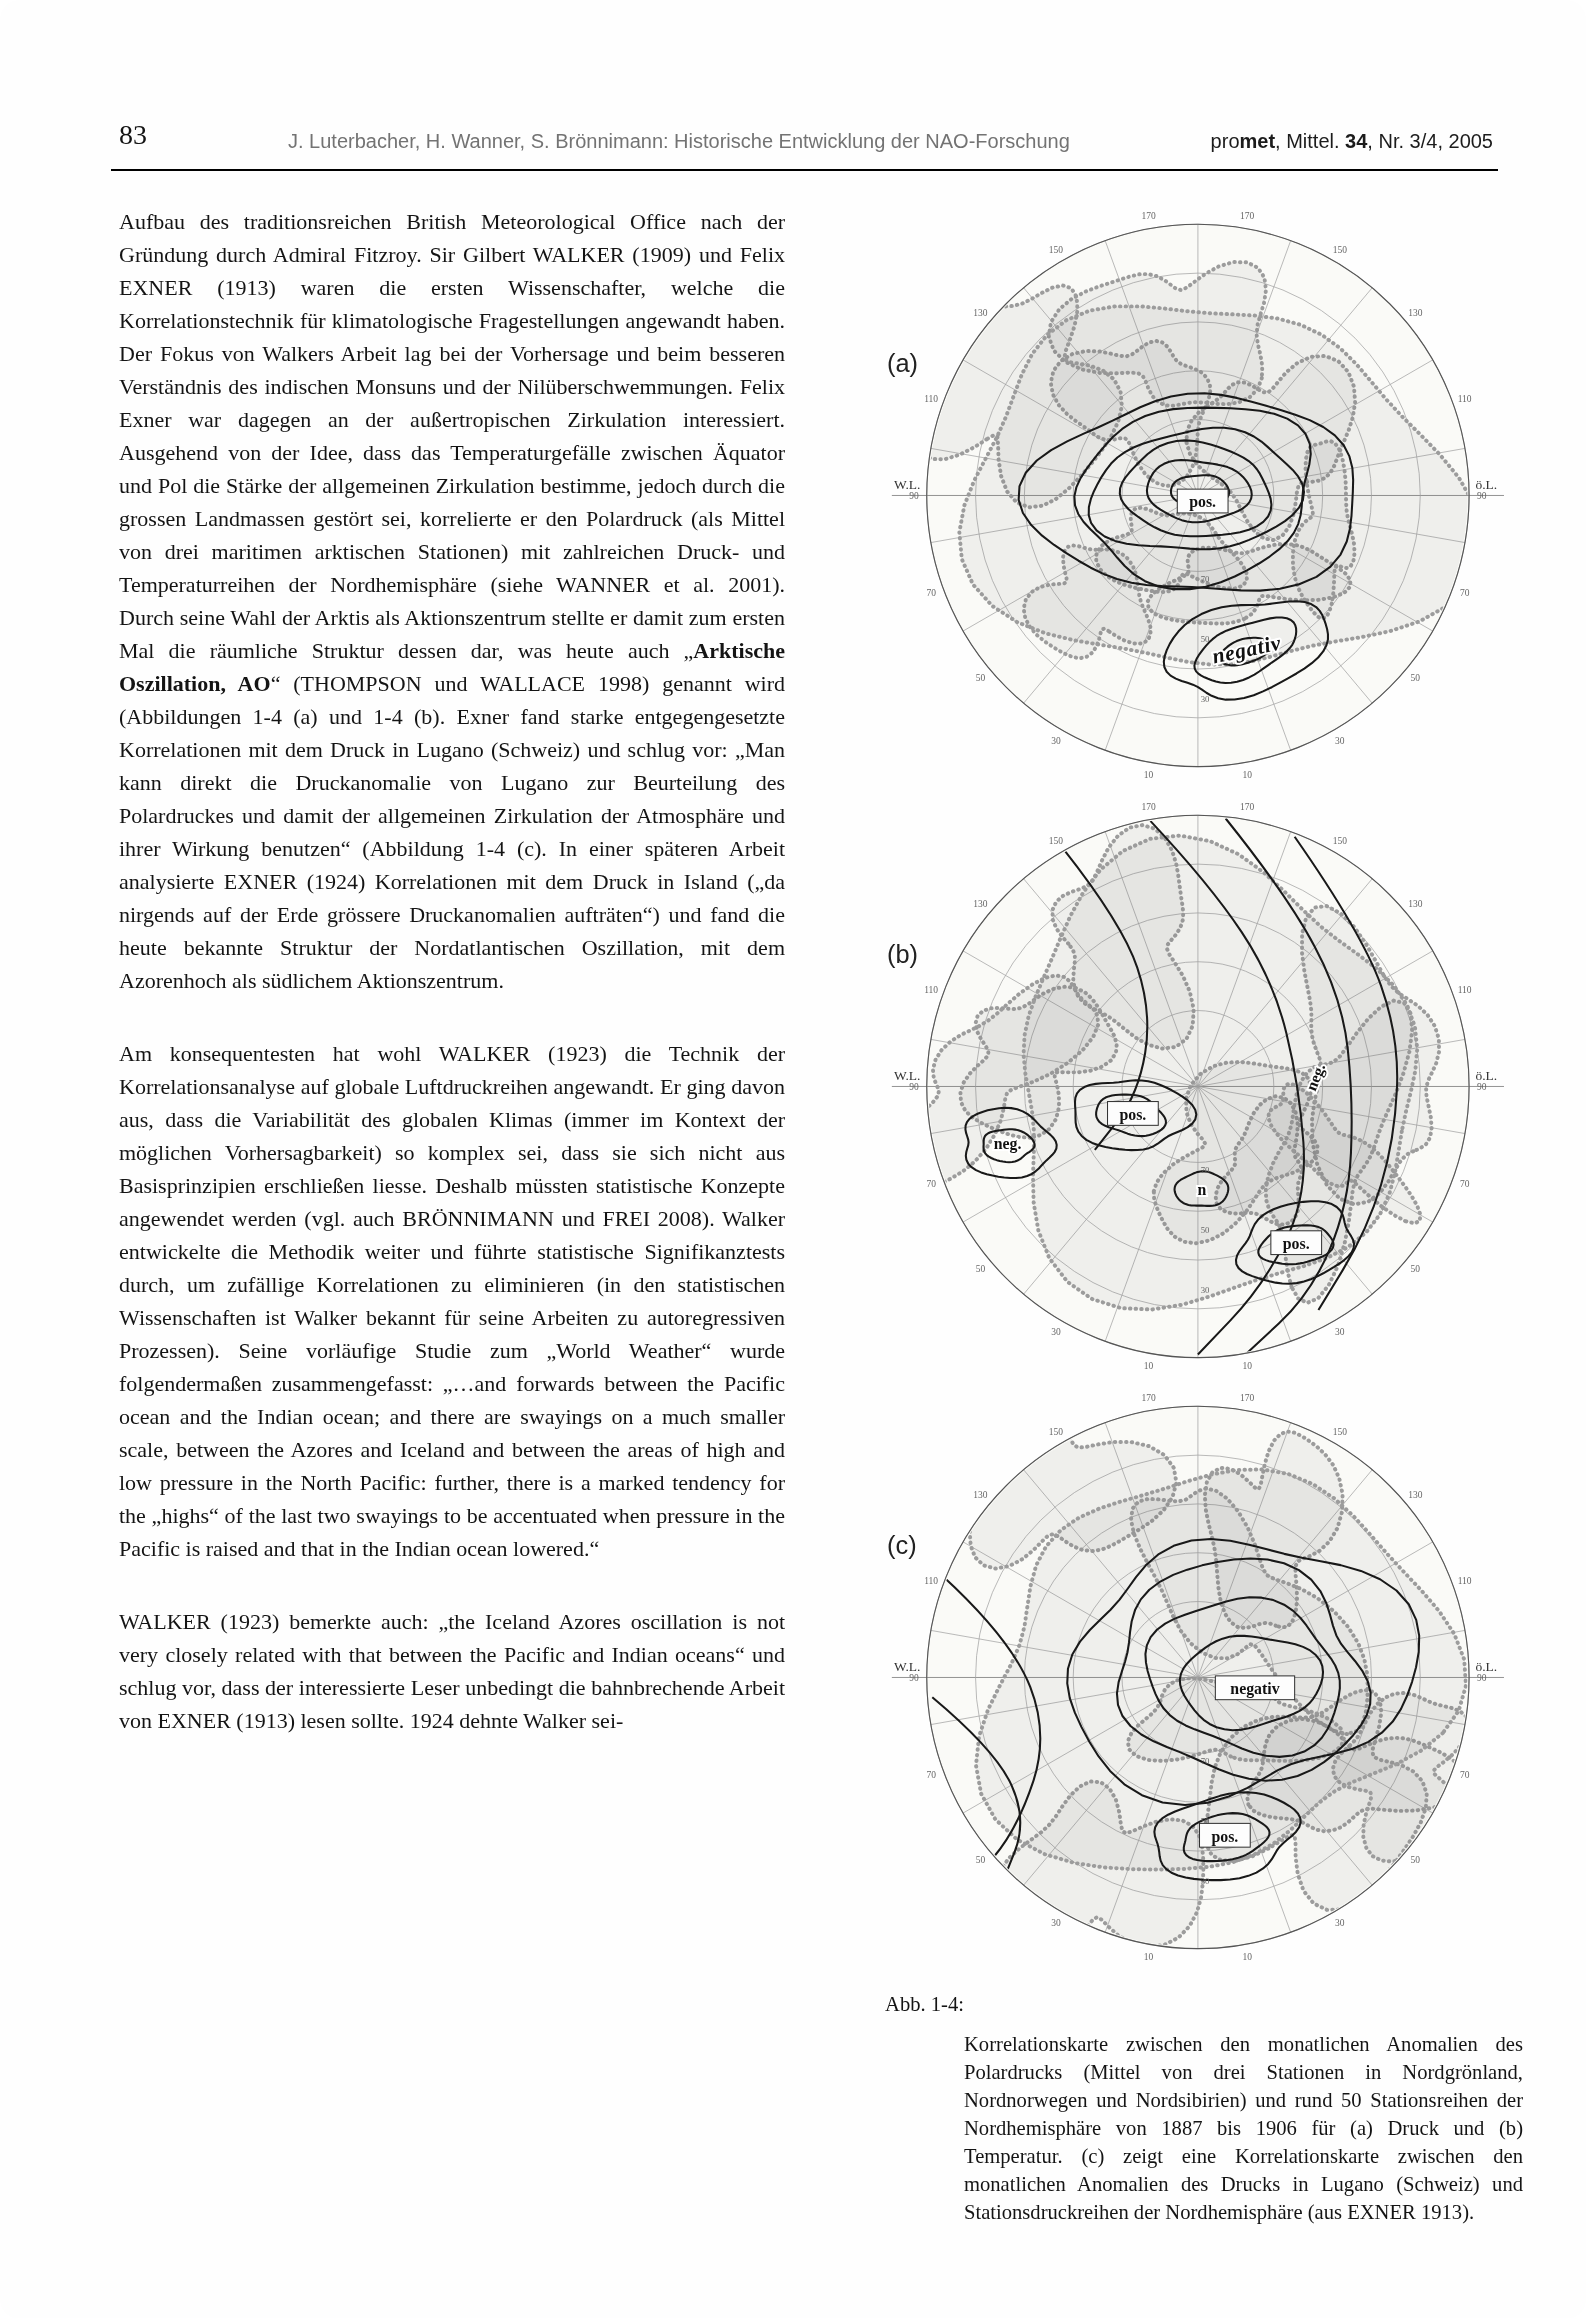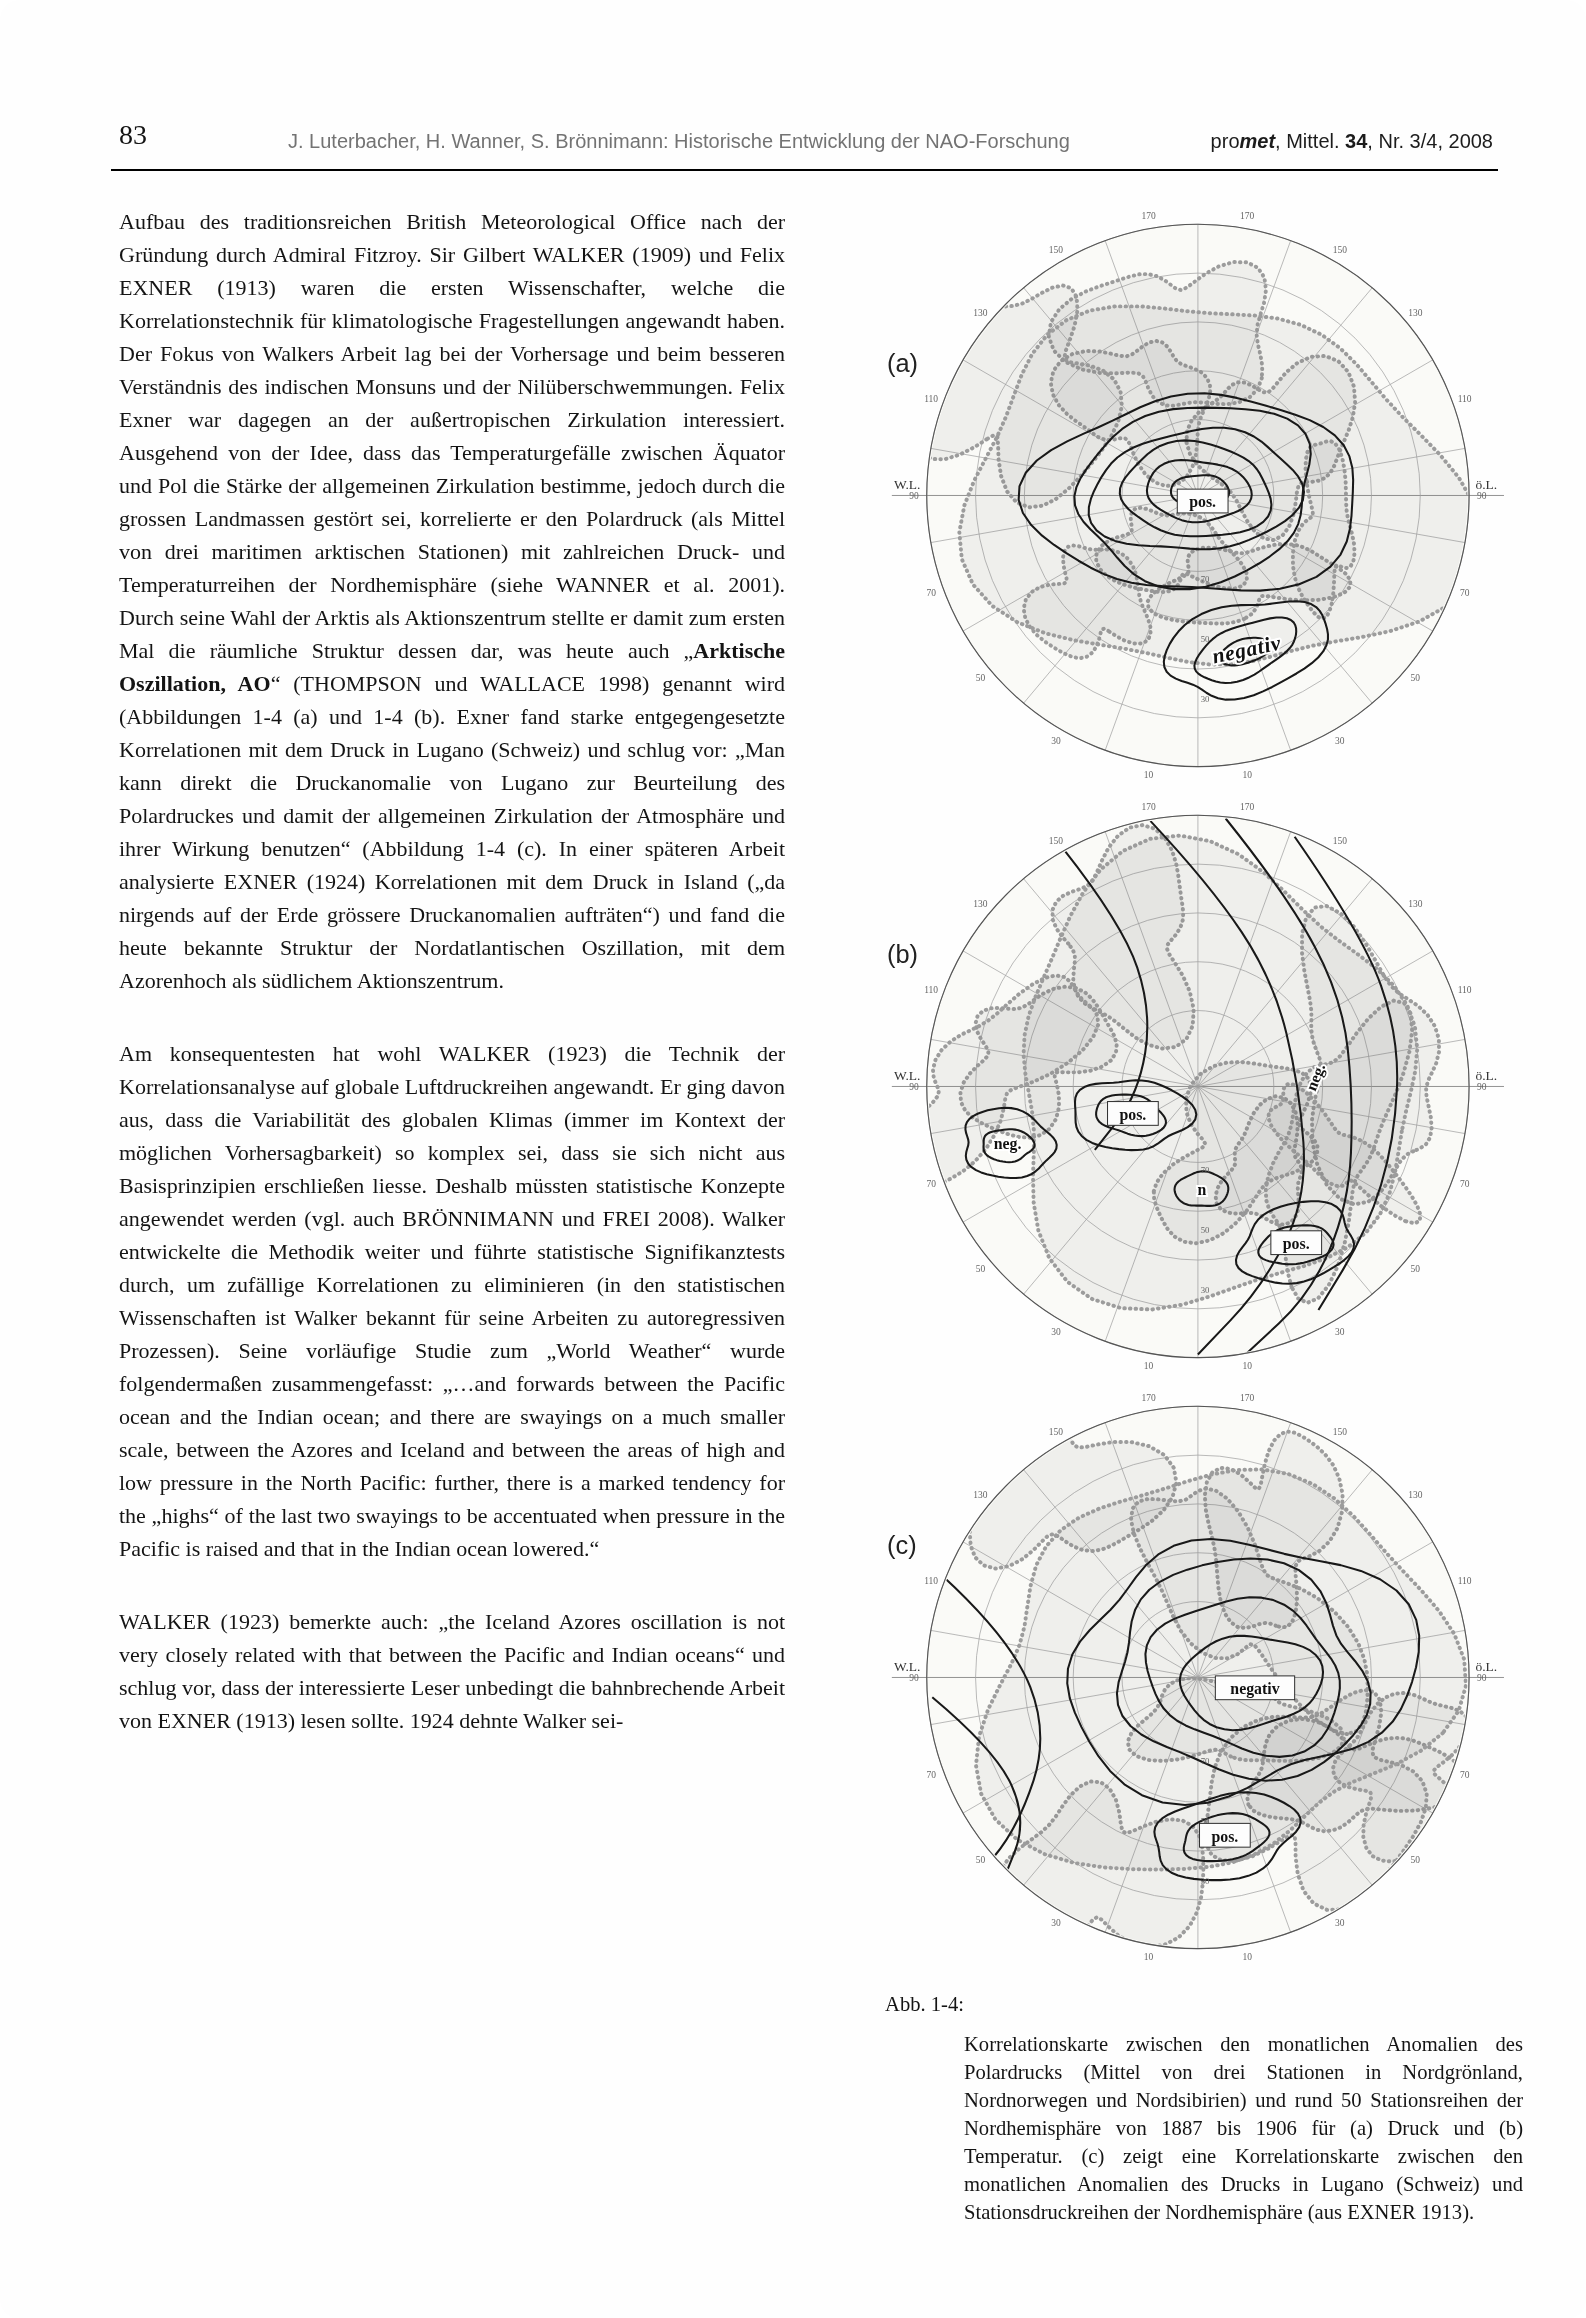--- a/index.html
+++ b/index.html
@@ -41,21 +41,21 @@
   .cap-label { flex:0 0 111px;text-align:right; }
   .cap-text { flex:1; text-align:justify;margin-top:40px; }
 </style>
 </head>
 <body>
 
 <div class="page">
 
   <span class="page-num">83</span>
   <span class="cite">J. Luterbacher, H. Wanner, S. Brönnimann: Historische Entwicklung der NAO-Forschung</span>
-  <span class="journal"><span>pro</span><span style="font-weight: bold; font-style: italic;">met</span><span>, Mittel. </span><span style="font-weight: bold;">34</span><span>, Nr. 3/4, 2008</span></span>
+  <span class="journal"><span>pro</span><span style="font-weight: bold; ">met</span><span>, Mittel. </span><span style="font-weight: bold;">34</span><span>, Nr. 3/4, 2005</span></span>
   <div class="rule"></div>
 
   <main class="text-col">
     <p><span>Aufbau des traditionsreichen British Meteorological Office nach der Gründung durch Admiral Fitzroy. Sir Gilbert WALKER (1909) und Felix EXNER (1913) waren die ersten Wissenschafter, welche die Korrelationstechnik für klimatologische Fragestellungen angewandt haben. Der Fokus von Walkers Arbeit lag bei der Vorhersage und beim besseren Verständnis des indischen Monsuns und der Nilüberschwemmungen. Felix Exner war dagegen an der außertropischen Zirkulation interessiert. Ausgehend von der Idee, dass das Temperaturgefälle zwischen Äquator und Pol die Stärke der allgemeinen Zirkulation bestimme, jedoch durch die grossen Landmassen gestört sei, korrelierte er den Polardruck (als Mittel von drei maritimen arktischen Stationen) mit zahlreichen Druck- und Temperaturreihen der Nordhemisphäre (siehe WANNER et al. 2001). Durch seine Wahl der Arktis als Aktionszentrum stellte er damit zum ersten Mal die räumliche Struktur dessen dar, was heute auch „</span><span style="font-weight: bold;">Arktische Oszillation, AO</span><span>“ (THOMPSON und WALLACE 1998) genannt wird (Abbildungen 1-4 (a) und 1-4 (b). Exner fand starke entgegengesetzte Korrelationen mit dem Druck in Lugano (Schweiz) und schlug vor: „Man kann direkt die Druckanomalie von Lugano zur Beurteilung des Polardruckes und damit der allgemeinen Zirkulation der Atmosphäre und ihrer Wirkung benutzen“ (Abbildung 1-4 (c). In einer späteren Arbeit analysierte EXNER (1924) Korrelationen mit dem Druck in Island („da nirgends auf der Erde grössere Druckanomalien aufträten“) und fand die heute bekannte Struktur der Nordatlantischen Oszillation, mit dem Azorenhoch als südlichem Aktionszentrum.</span></p>
     <p><span>Am konsequentesten hat wohl WALKER (1923) die Technik der Korrelationsanalyse auf globale Luftdruckreihen angewandt. Er ging davon aus, dass die Variabilität des globalen Klimas (immer im Kontext der möglichen Vorhersagbarkeit) so komplex sei, dass sie sich nicht aus Basisprinzipien erschließen liesse. Deshalb müssten statistische Konzepte angewendet werden (vgl. auch BRÖNNIMANN und FREI 2008). Walker entwickelte die Methodik weiter und führte statistische Signifikanztests durch, um zufällige Korrelationen zu eliminieren (in den statistischen Wissenschaften ist Walker bekannt für seine Arbeiten zu autoregressiven Prozessen). Seine vorläufige Studie zum „World Weather“ wurde folgendermaßen zusammengefasst: „…and forwards between the Pacific ocean and the Indian ocean; and there are swayings on a much smaller scale, between the Azores and Iceland and between the areas of high and low pressure in the North Pacific: further, there is a marked tendency for the „highs“ of the last two swayings to be accentuated when pressure in the Pacific is raised and that in the Indian ocean lowered.“</span></p>
     <p><span>WALKER (1923) bemerkte auch: „the Iceland Azores oscillation is not very closely related with that between the Pacific and Indian oceans“ und schlug vor, dass der interessierte Leser unbedingt die bahnbrechende Arbeit von EXNER (1913) lesen sollte. 1924 dehnte Walker sei-</span></p>
   </main>
 
   <aside class="figure-col">
     <div class="map-block">

